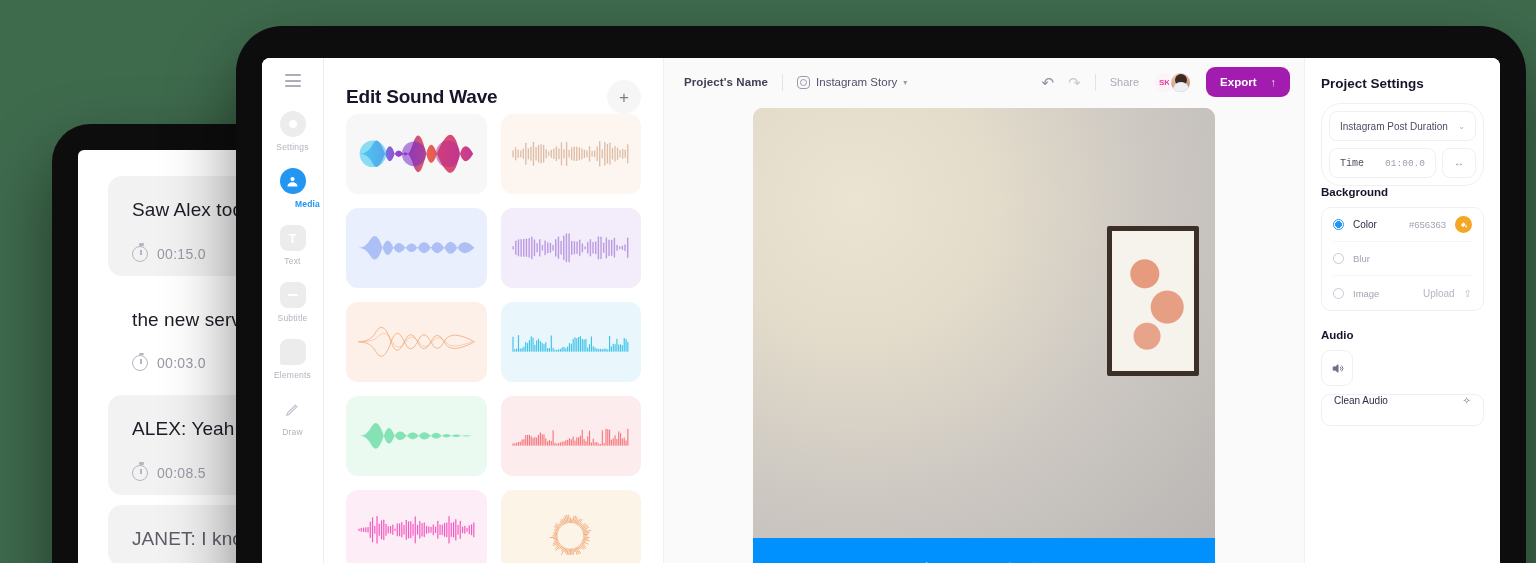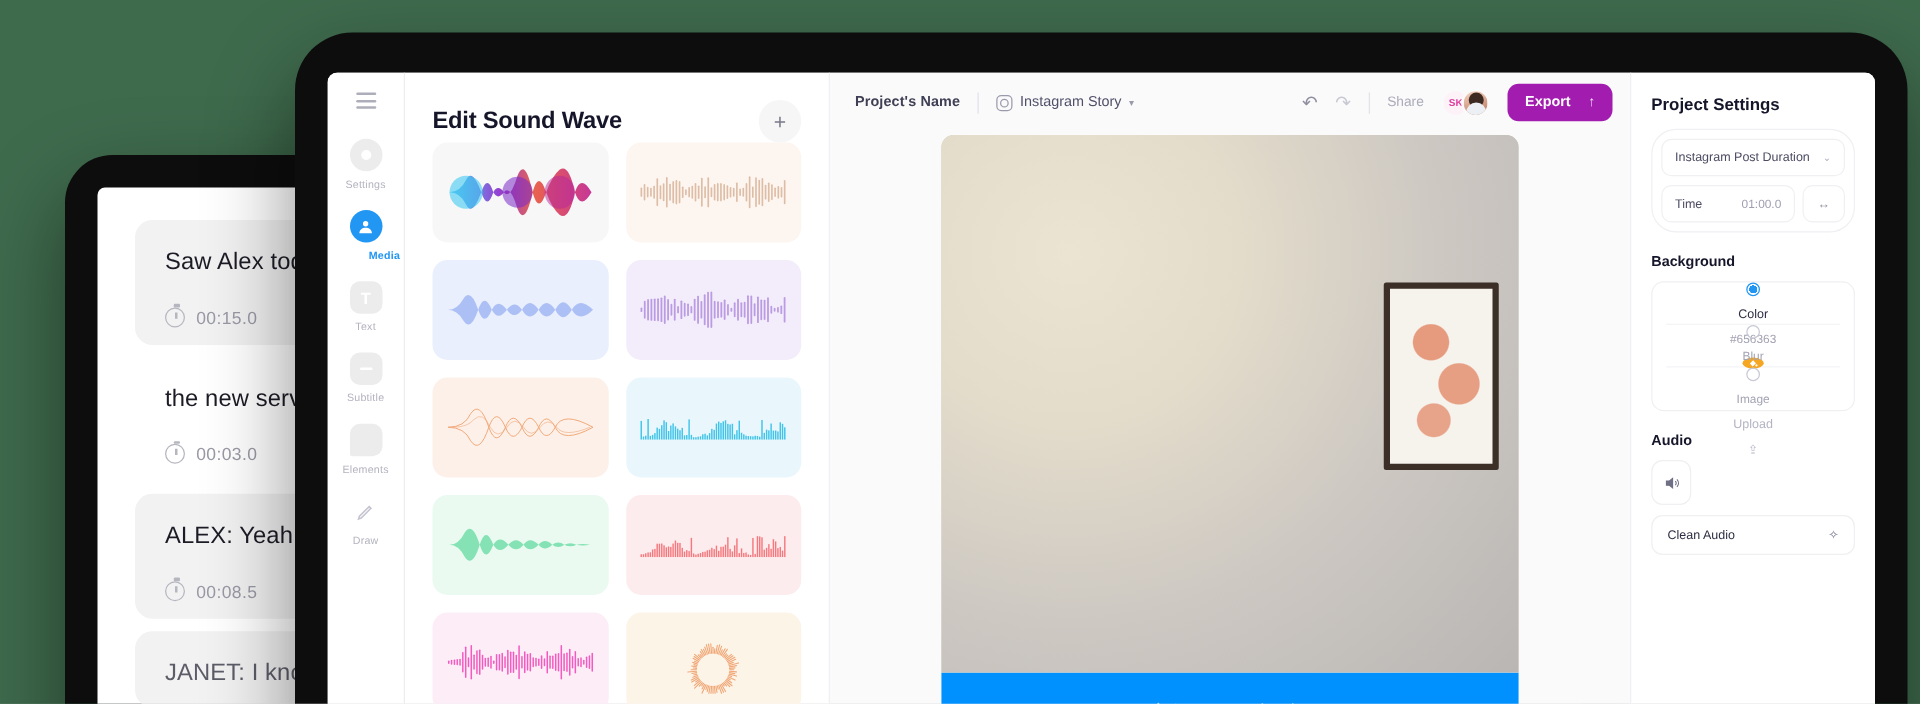--- a/index.html
+++ b/index.html
@@ -182,35 +182,35 @@
   .set-title { font-size: 13.5px; font-weight: 700; color: #16162b; margin-bottom: 12px; }
   .seg {
     display: flex; background: #f3f3f5; border-radius: 9px; padding: 3px; margin-bottom: 16px;
   }
   .seg-btn {
     flex: 1; text-align: center; font-size: 10px; padding: 7px 0; border-radius: 7px;
     color: #a9a9b8; cursor: pointer; border: none; background: transparent;
     font-family: "Liberation Sans", sans-serif;
   }
   .seg-btn.on { background: #fff; color: #2d2d44; font-weight: 600; box-shadow: 0 1px 3px rgba(0,0,0,.09); }
-  .grp { border: 1px solid #f0f0f3; border-radius: 20px; padding: 7px; margin-bottom: 18px; }
+  .grp { border: 1px solid #f0f0f3; border-radius: 20px; padding: 7px; }
   .fld {
     display: flex; align-items: center; border: 1px solid #f0f0f3; border-radius: 8px;
     height: 30px; padding: 0 10px; font-size: 10px; color: #4c4c63; background: #fff;
   }
-  .fld + .fld-row { margin-top: 7px; }
+  .fld + .fld-row { margin-top: 7px; font-family: Liberation Mono, monospace; }
   .fld-row { display: flex; gap: 6px; }
   .fld.grow { flex: 1; justify-content: space-between; }
   .fld.sq { width: 34px; justify-content: center; flex: none; color: #8c8c9e; }
   .fld .val { color: #9e9eb0; font-size: 9.5px; }
   .sec-title { font-size: 11.5px; font-weight: 700; color: #16162b; margin-bottom: 9px; }
   .bgbox { border: 1px solid #f0f0f3; border-radius: 10px; padding: 0 11px; margin-bottom: 18px; }
   .bgrow {
     display: flex; align-items: center; height: 34px; gap: 9px;
-    border-bottom: 1px solid #f4f4f7; font-size: 10px; color: #2d2d44; flex-direction: column;
+    border-bottom: 1px solid #f4f4f7; font-size: 10px; color: #2d2d44;
   }
   .bgrow:last-child { border-bottom: none; }
   .radio { width: 11px; height: 11px; border-radius: 50%; border: 1.4px solid #c9c9d6; flex: none; }
   .radio.on { border-color: #2196f3; background: radial-gradient(circle, #2196f3 0 3.2px, #fff 3.3px); }
   .bgrow .lbl { flex: 1; }
   .bgrow .muted { color: #a3a3b4; font-size: 9.5px; }
   .swatch {
     width: 17px; height: 17px; border-radius: 50%; background: #f5a623;
     display: flex; align-items: center; justify-content: center; color: #fff; font-size: 8px;
   }
@@ -227,21 +227,21 @@
   .track { flex: 1; height: 2.5px; background: #e6e6ee; border-radius: 2px; position: relative; }
   .track .fill { position: absolute; left: 0; top: 0; bottom: 0; width: 74%; background: #0a84ff; border-radius: 2px; }
   .knob {
     position: absolute; top: 50%; left: 74%; transform: translate(-50%,-50%);
     width: 11px; height: 11px; border-radius: 50%; background: #fff;
     box-shadow: 0 1px 3px rgba(0,0,0,.3);
   }
   .pct { font-size: 8.5px; color: #8b8b9c; line-height: 1.15; text-align: right; width: 13px; }
   .clean {
     border: 1px solid #f0f0f3; border-radius: 9px; height: 32px;
-    display: flex; align-items: center; justify-content: space-between;
+    display: flex; align-items: flex-start; justify-content: space-between;
     padding: 0 12px; font-size: 10px; color: #2d2d44; cursor: pointer;
   }
   .spark { color: #7b7b92; font-size: 10px; }
 </style>
 </head>
 <body>
 
 <div id="stage">
 
   <div class="shell" id="shell-back">

